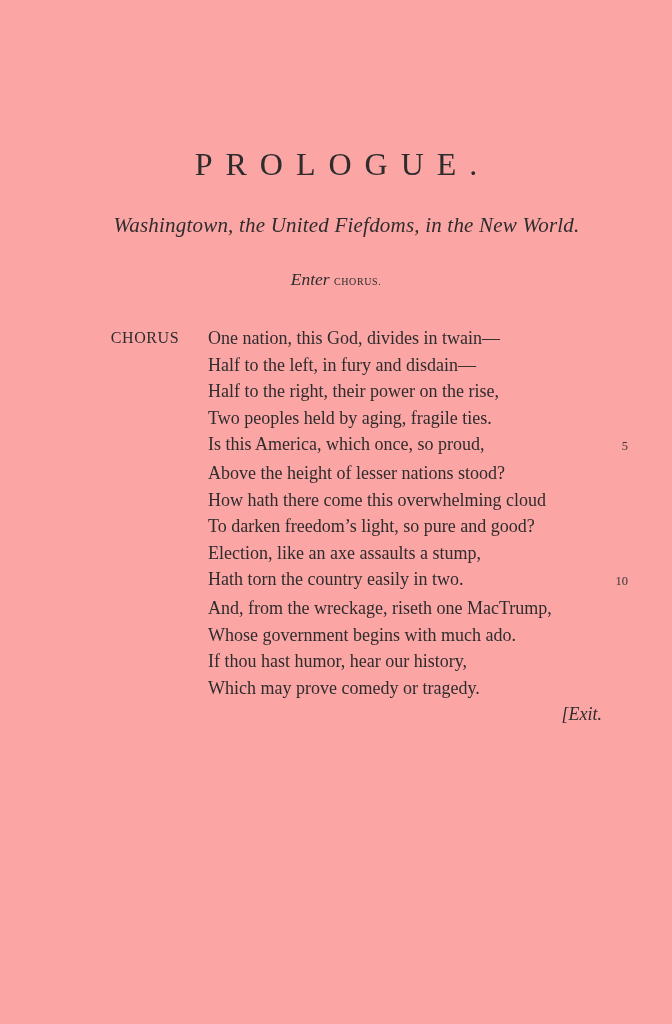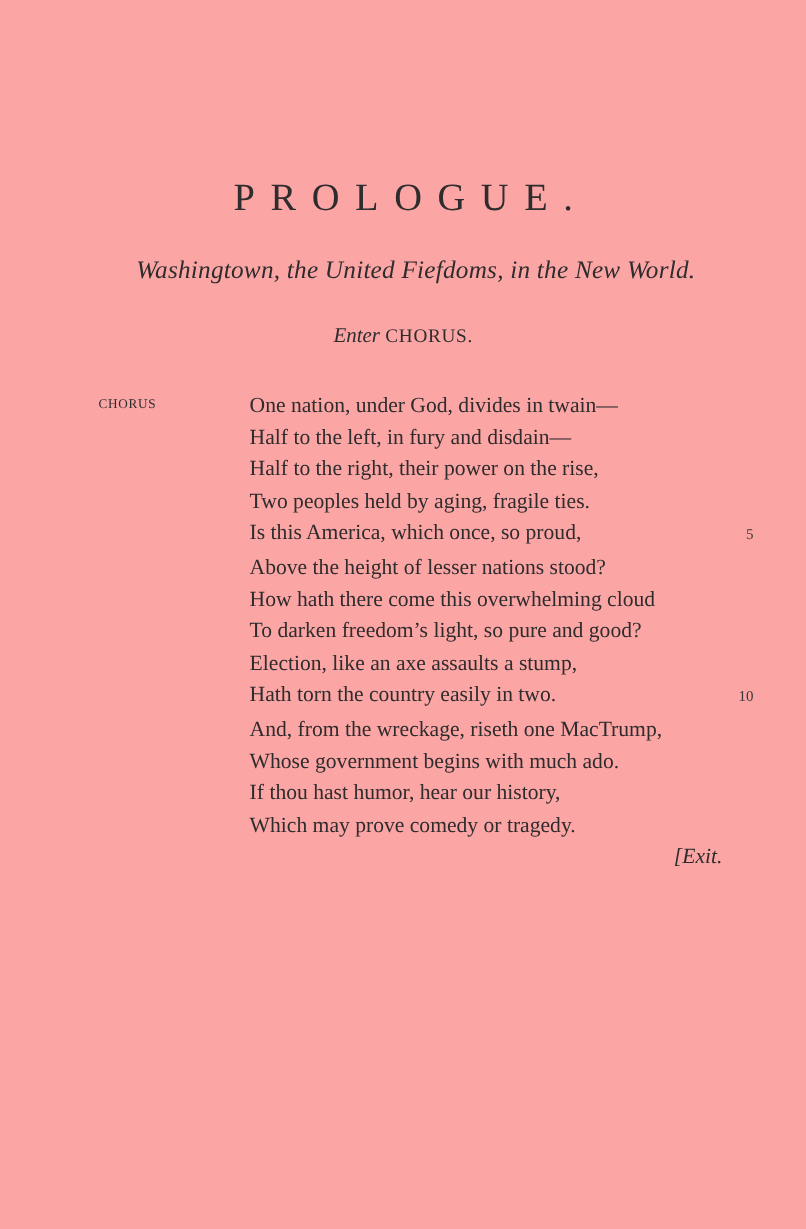--- a/index.html
+++ b/index.html
@@ -43,34 +43,35 @@
   .direction {
     margin: 30px 0 0 0;
     font-size: 17.5px;
     line-height: 22px;
     text-align: center;
   }
   .dir-action {
     font-style: italic;
   }
   .dir-char {
-    font-size: 16px;
+    font-size: 10px;
     letter-spacing: 0.6px;
   }
   .speech {
     display: flex;
     margin: 32px 44px 0 82px; 
     align-items: flex-start;
   }
   .speaker {
     width: 126px;
     flex: 0 0 126px;
-    font-size: 11px;
+    font-size: 16px;
     line-height: 26.6px;
     letter-spacing: 0.6px;
+    text-align: center;
   }
   .verse {
     flex: 1 1 auto;
   }
   .vline {
     display: flex;
     align-items: baseline;
     font-size: 18px;
     line-height: 26.6px;
   }
@@ -104,21 +105,21 @@
 
   <p class="direction"><span class="dir-action">Enter</span> <span class="dir-char">CHORUS.</span></p>
 
   <div class="speech">
 
     <div class="speaker">CHORUS</div>
 
     <div class="verse">
 
       <div class="vline">
-        <span class="vtext">One nation, under God, divides in twain—</span>
+        <span class="vtext">One nation, this God, divides in twain—</span>
         <span class="vnum"></span>
       </div>
       <div class="vline">
         <span class="vtext">Half to the left, in fury and disdain—</span>
         <span class="vnum"></span>
       </div>
       <div class="vline">
         <span class="vtext">Half to the right, their power on the rise,</span>
         <span class="vnum"></span>
       </div>

